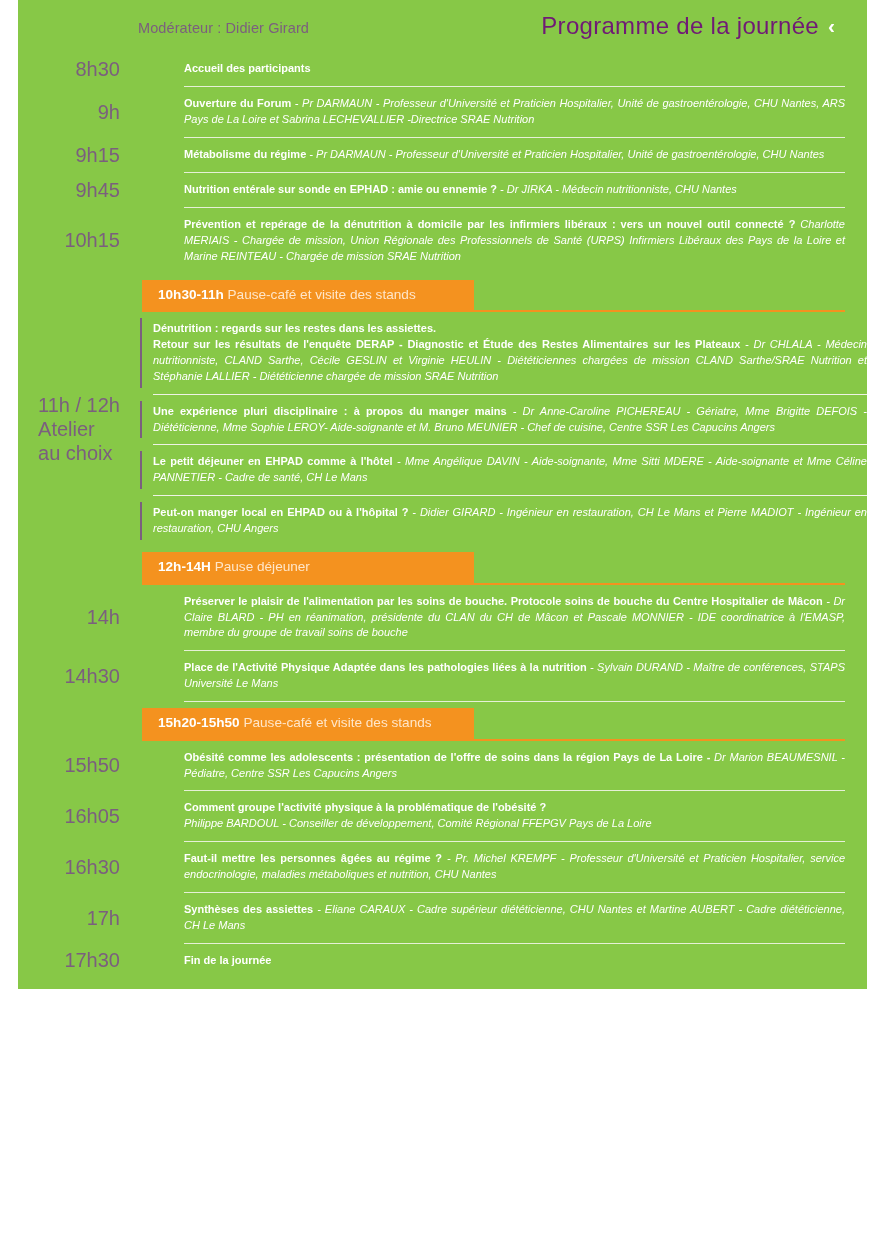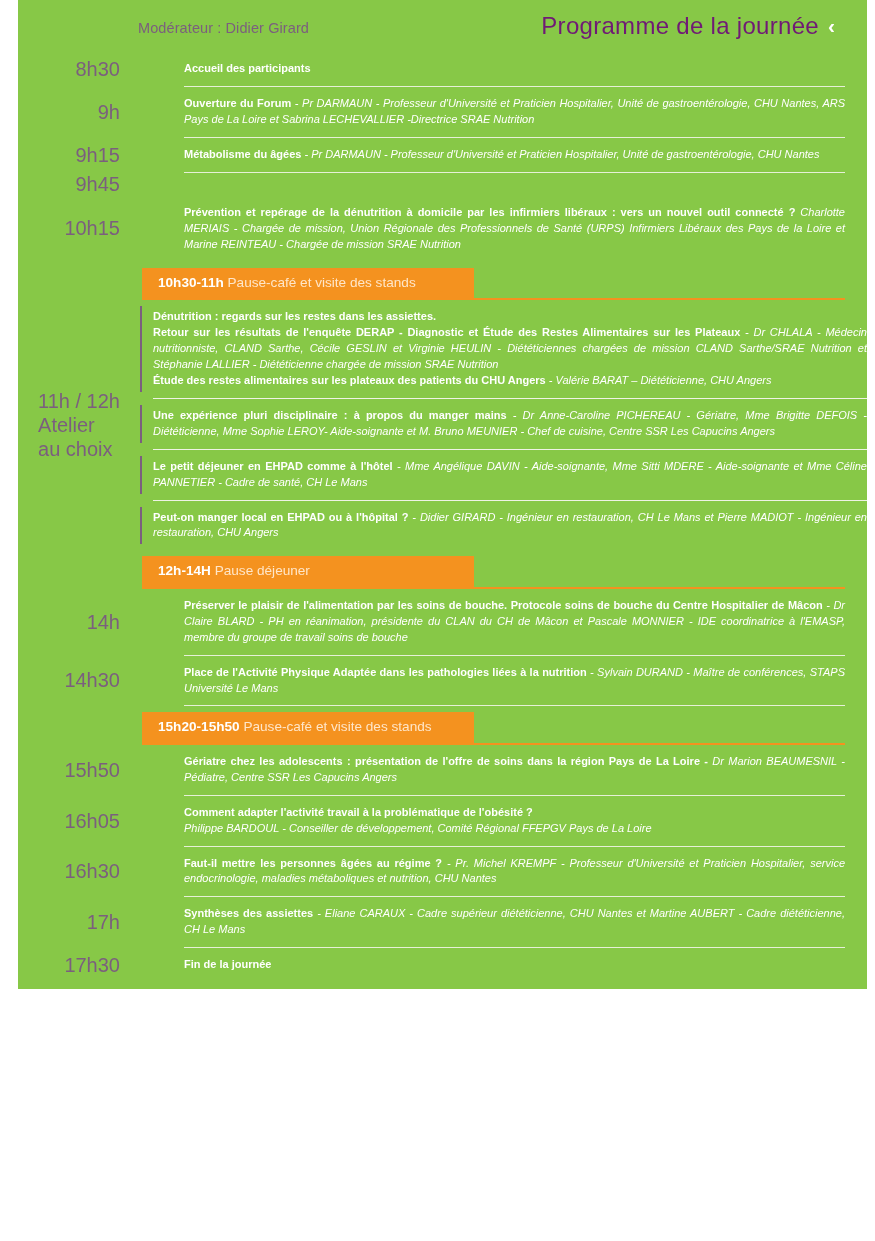--- a/index.html
+++ b/index.html
@@ -187,27 +187,31 @@
       <div class="time">9h</div>
       <div class="body">
         <div class="entry just"><span class="t">Ouverture du Forum</span><span class="d"> - Pr DARMAUN - Professeur d'Université et Praticien Hospitalier, Unité de gastroentérologie, CHU Nantes,  ARS Pays de La Loire et Sabrina LECHEVALLIER -Directrice SRAE Nutrition</span></div>
         <div class="rule"></div>
       </div>
     </div>
 
     <div class="row">
       <div class="time">9h15</div>
       <div class="body">
-        <div class="entry just"><span class="t">Métabolisme du âgées</span><span class="d"> - Pr DARMAUN - Professeur d'Université et Praticien Hospitalier, Unité de gastroentérologie, CHU Nantes</span></div>
+        <div class="entry just"><span class="t">Métabolisme du régime</span><span class="d"> - Pr DARMAUN - Professeur d'Université et Praticien Hospitalier, Unité de gastroentérologie, CHU Nantes</span></div>
         <div class="rule"></div>
       </div>
     </div>
 
     <div class="row">
       <div class="time">9h45</div>
+      <div class="body">
+        <div class="entry just"><span class="t">Nutrition entérale sur sonde en EPHAD : amie ou ennemie ?</span><span class="d"> - Dr JIRKA - Médecin nutritionniste, CHU Nantes</span></div>
+        <div class="rule"></div>
+      </div>
     </div>
 
     <div class="row">
       <div class="time">10h15</div>
       <div class="body">
         <div class="entry just"><span class="t">Prévention et repérage de la dénutrition à domicile par les infirmiers libéraux : vers un nouvel outil connecté ?</span><span class="d"> Charlotte MERIAIS - Chargée de mission, Union Régionale des Professionnels de Santé (URPS) Infirmiers Libéraux des Pays de la Loire et Marine REINTEAU - Chargée de mission SRAE Nutrition</span></div>
       </div>
     </div>
 
   </div>
@@ -219,21 +223,20 @@
 
   <div class="workshop">
     <div class="time">11h / 12h
 Atelier
 au choix</div>
     <div class="wlist">
 
       <div class="witem">
         <div class="entry"><span class="t">Dénutrition : regards sur les restes dans les assiettes.</span></div>
         <div class="entry just"><span class="t">Retour sur les résultats de l'enquête DERAP - Diagnostic et Étude des Restes Alimentaires sur les Plateaux</span><span class="d"> - Dr CHLALA - Médecin nutritionniste, CLAND Sarthe, Cécile GESLIN et Virginie HEULIN - Diététiciennes chargées de mission CLAND Sarthe/SRAE Nutrition et Stéphanie LALLIER - Diététicienne chargée de mission SRAE Nutrition</span></div>
-        <div class="entry just"><span class="t">Étude des restes alimentaires sur les plateaux des patients du CHU Angers</span><span class="d"> - Valérie BARAT – Diététicienne, CHU Angers</span></div>
       </div>
       <div class="wrule"></div>
 
       <div class="witem">
         <div class="entry just"><span class="t">Une expérience pluri disciplinaire : à propos du manger mains</span><span class="d"> - Dr Anne-Caroline PICHEREAU - Gériatre, Mme Brigitte DEFOIS - Diététicienne, Mme Sophie LEROY- Aide-soignante et  M. Bruno MEUNIER - Chef de cuisine, Centre SSR Les Capucins Angers</span></div>
       </div>
       <div class="wrule"></div>
 
       <div class="witem">
         <div class="entry just"><span class="t">Le petit déjeuner en EHPAD comme à l'hôtel</span><span class="d"> - Mme Angélique DAVIN - Aide-soignante, Mme Sitti MDERE  - Aide-soignante et Mme Céline PANNETIER - Cadre de santé, CH Le Mans</span></div>
@@ -276,29 +279,29 @@
   <div class="break-wrap">
     <div class="break-bar"><span class="bt">15h20-15h50</span><span class="bd"> Pause-café et visite des stands</span></div>
     <div class="break-underline"></div>
   </div>
 
   <div>
 
     <div class="row">
       <div class="time">15h50</div>
       <div class="body">
-        <div class="entry just"><span class="t">Gériatre chez les adolescents : présentation de l'offre de soins dans la région Pays de La Loire -</span><span class="d"> Dr Marion BEAUMESNIL - Pédiatre, Centre SSR Les Capucins Angers</span></div>
+        <div class="entry just"><span class="t">Obésité comme les adolescents : présentation de l'offre de soins dans la région Pays de La Loire -</span><span class="d"> Dr Marion BEAUMESNIL - Pédiatre, Centre SSR Les Capucins Angers</span></div>
         <div class="rule"></div>
       </div>
     </div>
 
     <div class="row">
       <div class="time">16h05</div>
       <div class="body">
-        <div class="entry"><span class="t">Comment adapter l'activité travail à la problématique de l'obésité ?</span><br><span class="d"> Philippe BARDOUL - Conseiller de développement, Comité Régional FFEPGV Pays de La Loire</span></div>
+        <div class="entry"><span class="t">Comment groupe l'activité physique à la problématique de l'obésité ?</span><br><span class="d"> Philippe BARDOUL - Conseiller de développement, Comité Régional FFEPGV Pays de La Loire</span></div>
         <div class="rule"></div>
       </div>
     </div>
 
     <div class="row">
       <div class="time">16h30</div>
       <div class="body">
         <div class="entry just"><span class="t">Faut-il mettre les personnes âgées au régime ?</span><span class="d"> - Pr. Michel KREMPF - Professeur d'Université et Praticien Hospitalier, service endocrinologie, maladies métaboliques et nutrition, CHU Nantes</span></div>
         <div class="rule"></div>
       </div>

